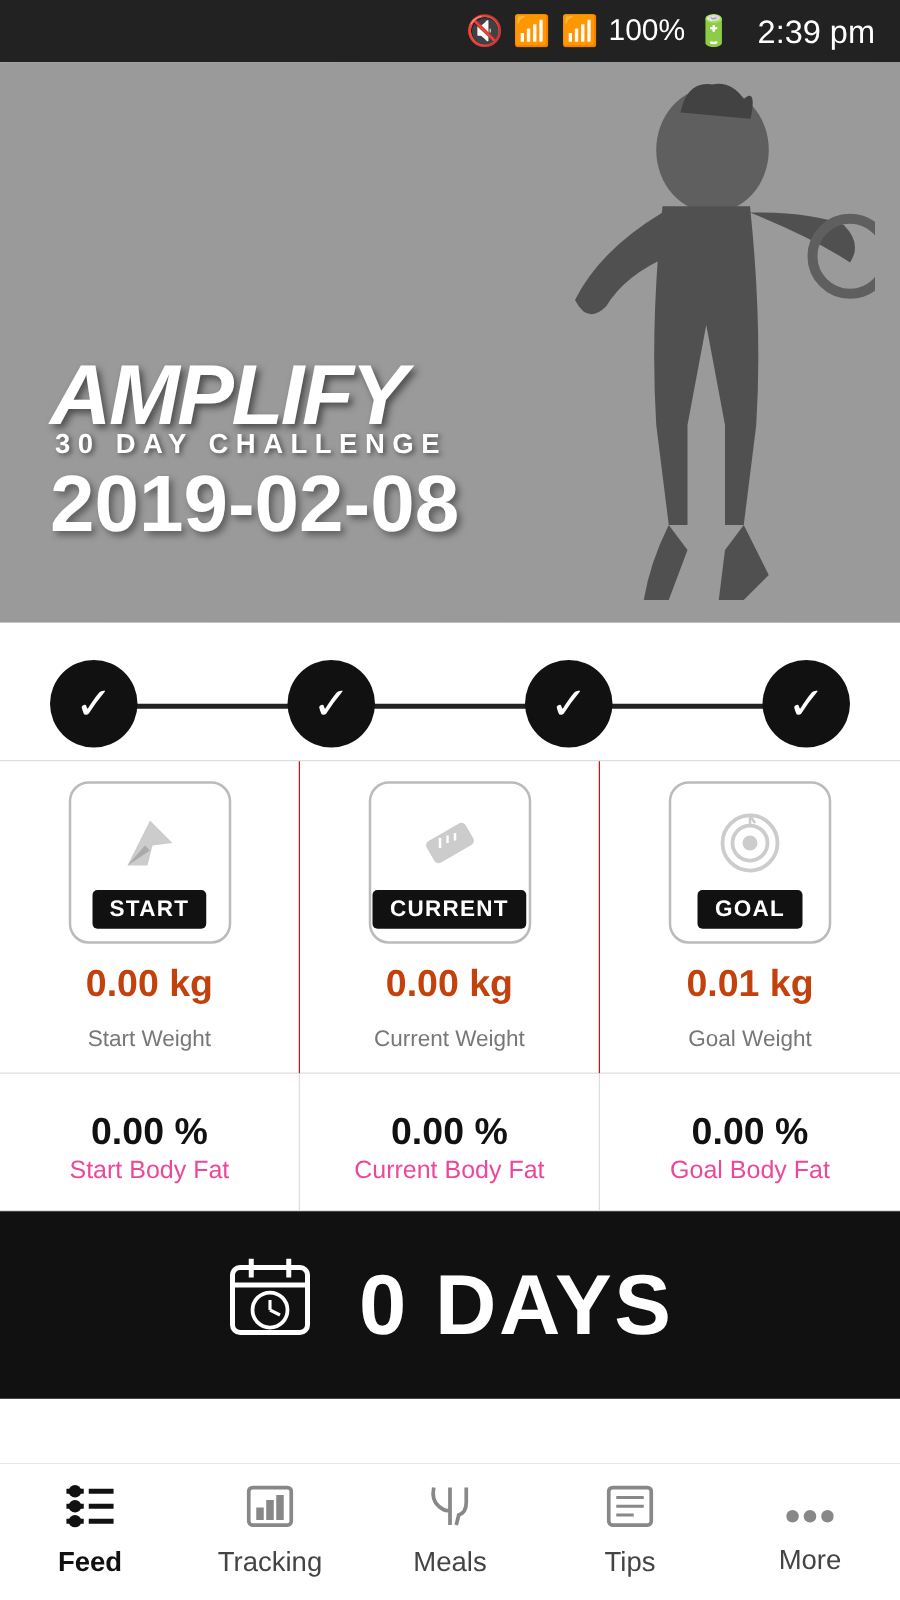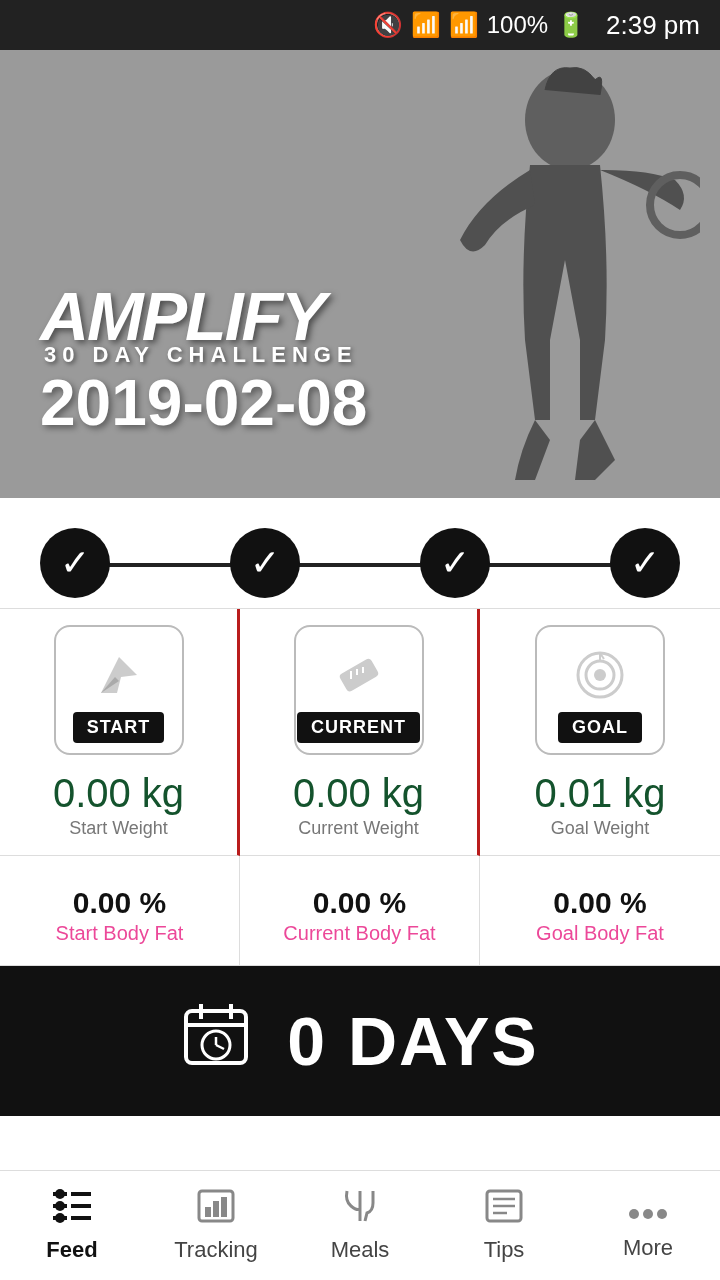--- a/index.html
+++ b/index.html
@@ -129,21 +129,21 @@
       color: #555;
     }
 
     
     .metrics-grid {
       display: grid;
       grid-template-columns: 1fr 1fr 1fr;
       border-top: 1px solid #ddd;
     }
     .metric-cell {
-      border-right: 3px solid #b91c1c;
+      border-right: 1px solid #b91c1c;
       border-bottom: 1px solid #ddd;
       padding: 16px 10px;
       display: flex;
       flex-direction: column;
       align-items: center;
     }
     .metric-cell:last-child { border-right: none; }
     .metric-icon-box {
       width: 130px;
       height: 130px;
@@ -169,29 +169,29 @@
     .metric-label-badge {
       background: #111;
       color: white;
       font-size: 18px;
       font-weight: 700;
       padding: 5px 14px;
       border-radius: 4px;
       letter-spacing: 1px;
     }
     .metric-value {
-      font-size: 40px;
-      font-weight: 400;
-      color: #14532d;
+      font-size: 30px;
+      font-weight: 700;
+      color: #c2410c;
       margin-top: 4px;
     }
     .metric-desc {
       font-size: 18px;
       color: #777;
-      margin-top: 2px;
+      margin-top: 16px;
     }
     .metric-bf-value {
       font-size: 30px;
       font-weight: 700;
       color: #111;
       margin-top: 10px;
     }
     .metric-bf-desc {
       font-size: 20px;
       color: #ec4899;

